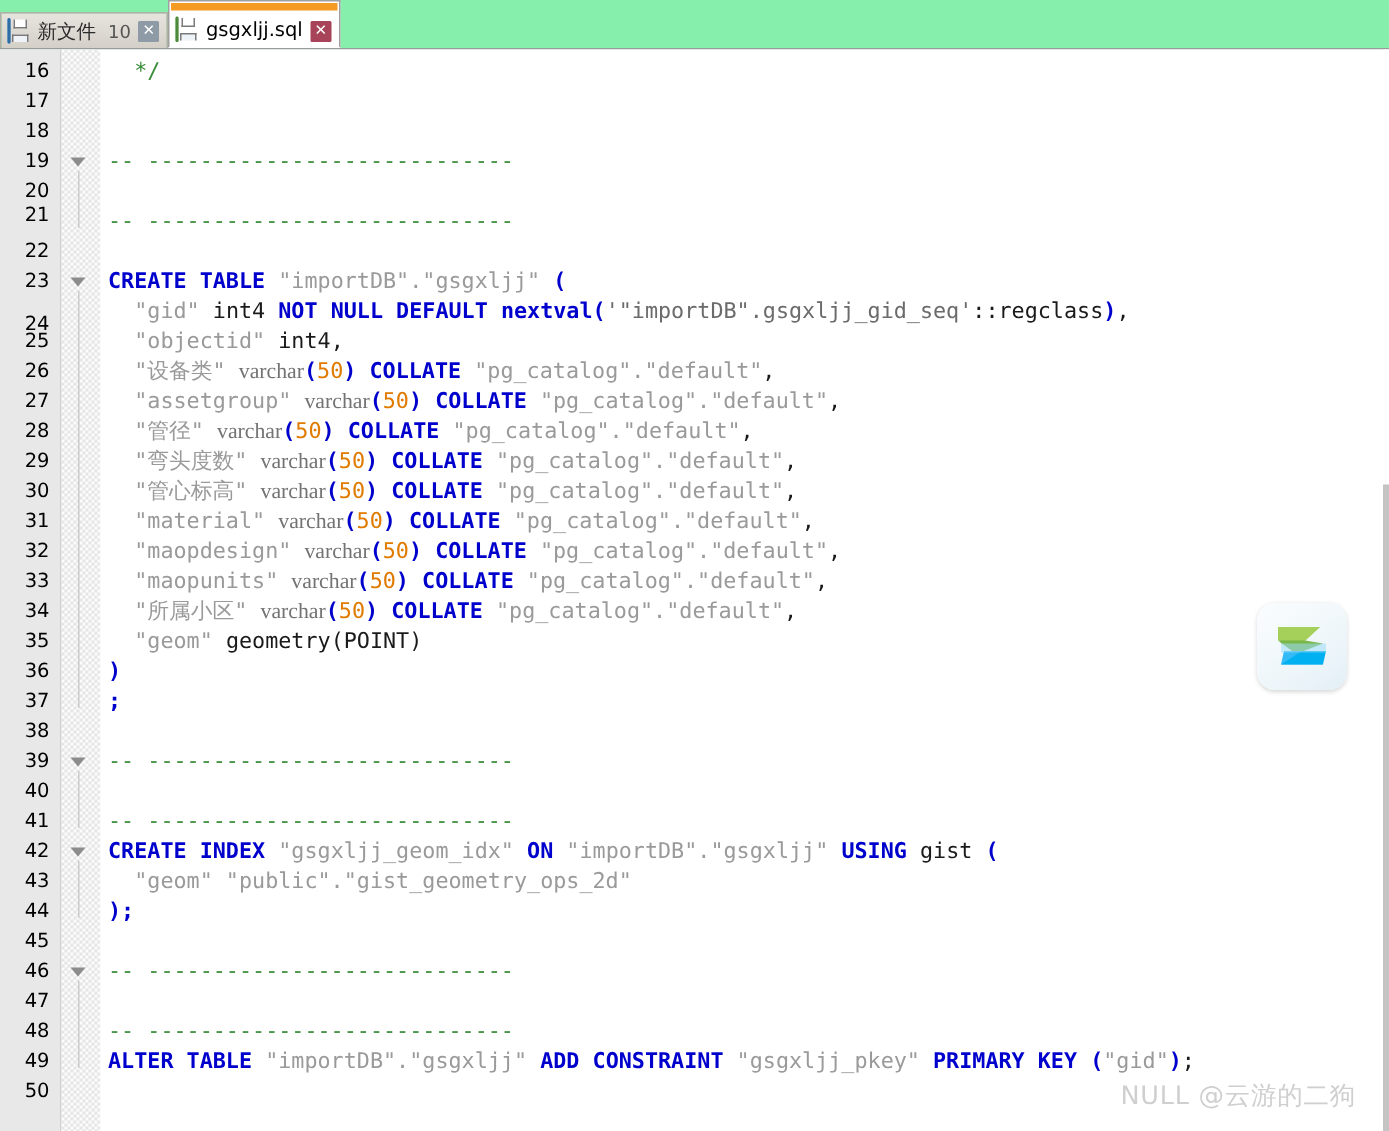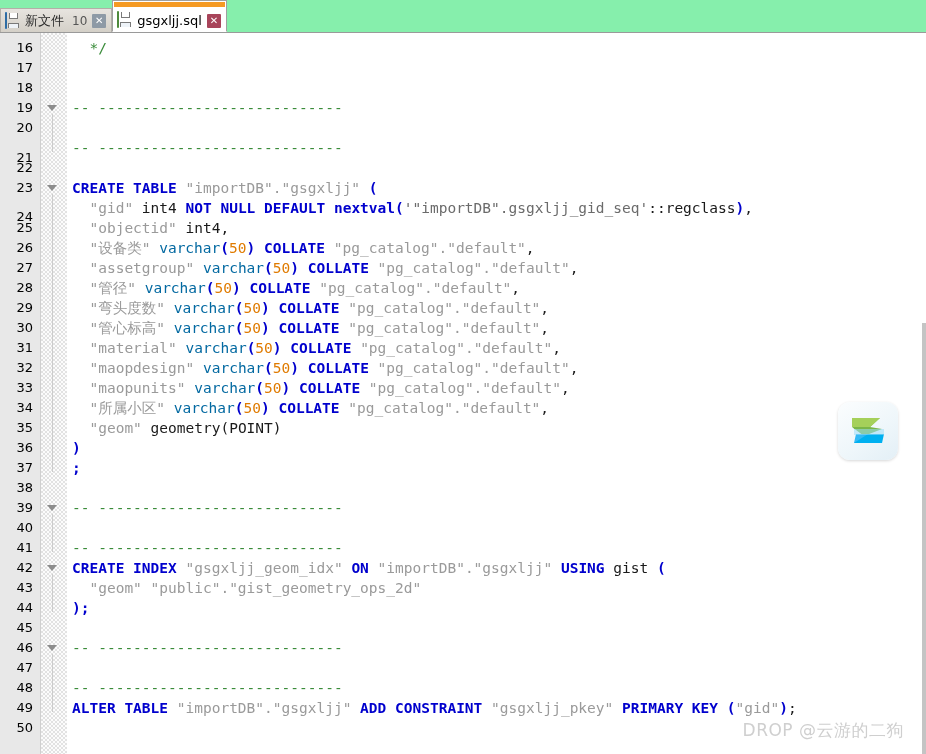--- a/index.html
+++ b/index.html
@@ -192,21 +192,21 @@
     line-height: 20px;
     font-family: "DejaVu Sans Mono", monospace;
     font-size: 14.5px;
     white-space: pre;
     color: #1a1a1a;
     letter-spacing: 0px;
   }
   .k   { color: #0000cd; font-weight: bold; }  
   .c   { color: #3a8c3a; }                      
   .id  { color: #9a9a9a; }                      
-  .ty  { color: #0369a1; }                      
+  .ty  { color: #737373; font-family: Liberation Serif, serif; }                      
   .nu  { color: #e07b00; }                      
   .str { color: #6b6b6b; }                      
   .pl  { color: #1a1a1a; }                      
 
   
   .snip-logo {
     position: absolute;
     left: 838px; top: 402px;
     width: 60px; height: 58px;
     border-radius: 12px;
@@ -264,21 +264,21 @@
   </div>
 </div>
 
 <div class="editor">
   <div class="gutter-num" id="gutter-num">
       <div class="ln" style="top: 5px;">16</div>
       <div class="ln" style="top: 25px;">17</div>
       <div class="ln" style="top: 45px;">18</div>
       <div class="ln" style="top: 65px;">19</div>
       <div class="ln" style="top: 85px;">20</div>
-      <div class="ln" style="top: 115px; text-align: right;">21</div>
+      <div class="ln" style="top: 101px; text-align: right;">21</div>
       <div class="ln" style="top: 125px;">22</div>
       <div class="ln" style="top: 145px;">23</div>
       <div class="ln" style="top: 163px; margin-top: 11px;">24</div>
       <div class="ln" style="top: 185px;">25</div>
       <div class="ln" style="top: 205px;">26</div>
       <div class="ln" style="top: 225px;">27</div>
       <div class="ln" style="top: 245px;">28</div>
       <div class="ln" style="top: 265px;">29</div>
       <div class="ln" style="top: 285px;">30</div>
       <div class="ln" style="top: 305px;">31</div>
@@ -366,13 +366,13 @@
   <svg width="60" height="58" viewBox="0 0 60 58">
     <polygon points="14,16 42,16 30,27 44,27 16,27" fill="#8cc63f" opacity="0.92"></polygon>
     <polygon points="14,16 42,16 32,25 14,25" fill="#a5d05a"></polygon>
     <polygon points="44,27 32,25 14,25 26,34" fill="#7ab648"></polygon>
     <polygon points="16,41 44,41 30,32 46,32 18,32" fill="#29b6f6" opacity="0.95"></polygon>
     <polygon points="46,32 30,32 16,41 44,41" fill="#00b0f0"></polygon>
     <polygon points="16,27 46,27 46,33 16,33" fill="#9ddcf7" opacity="0.55"></polygon>
   </svg>
 </div>
 
-<div class="csdn">DROP @云游的二狗</div>
+<div class="csdn">NULL @云游的二狗</div>
 
 </body></html>

